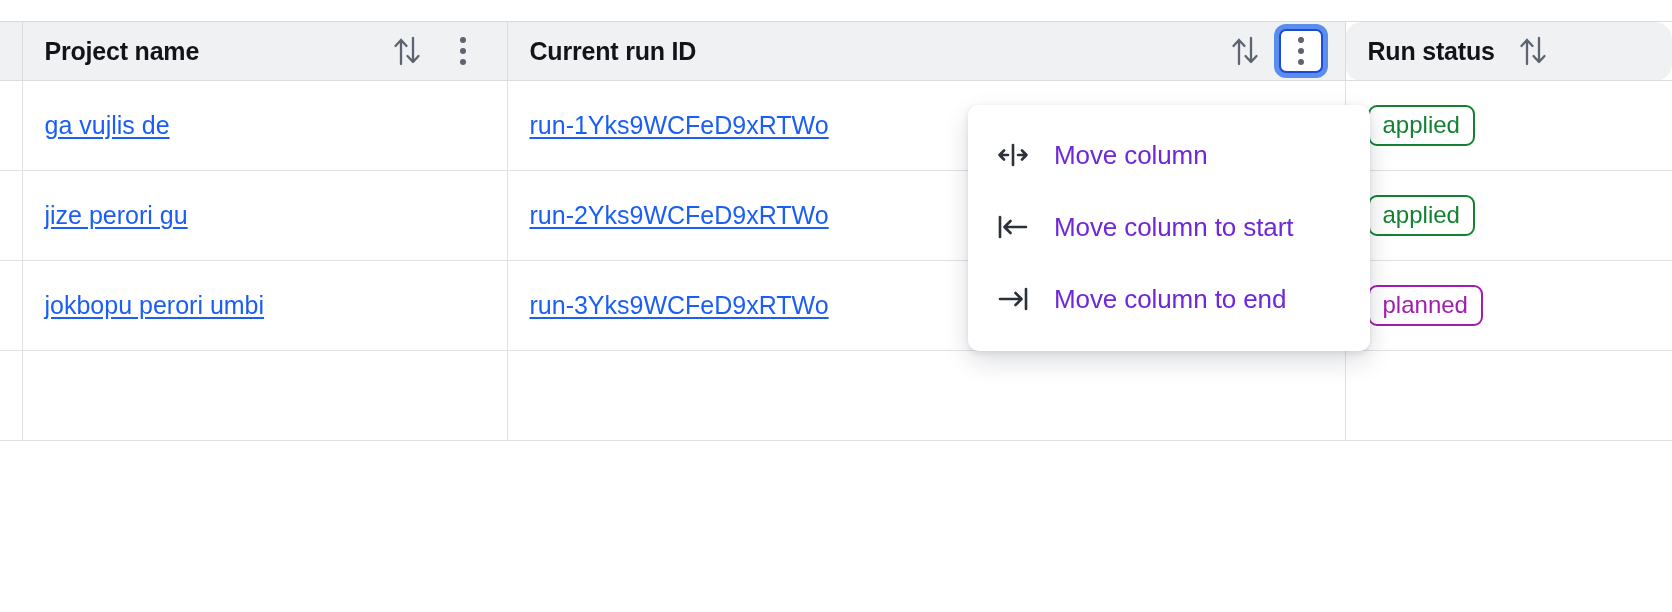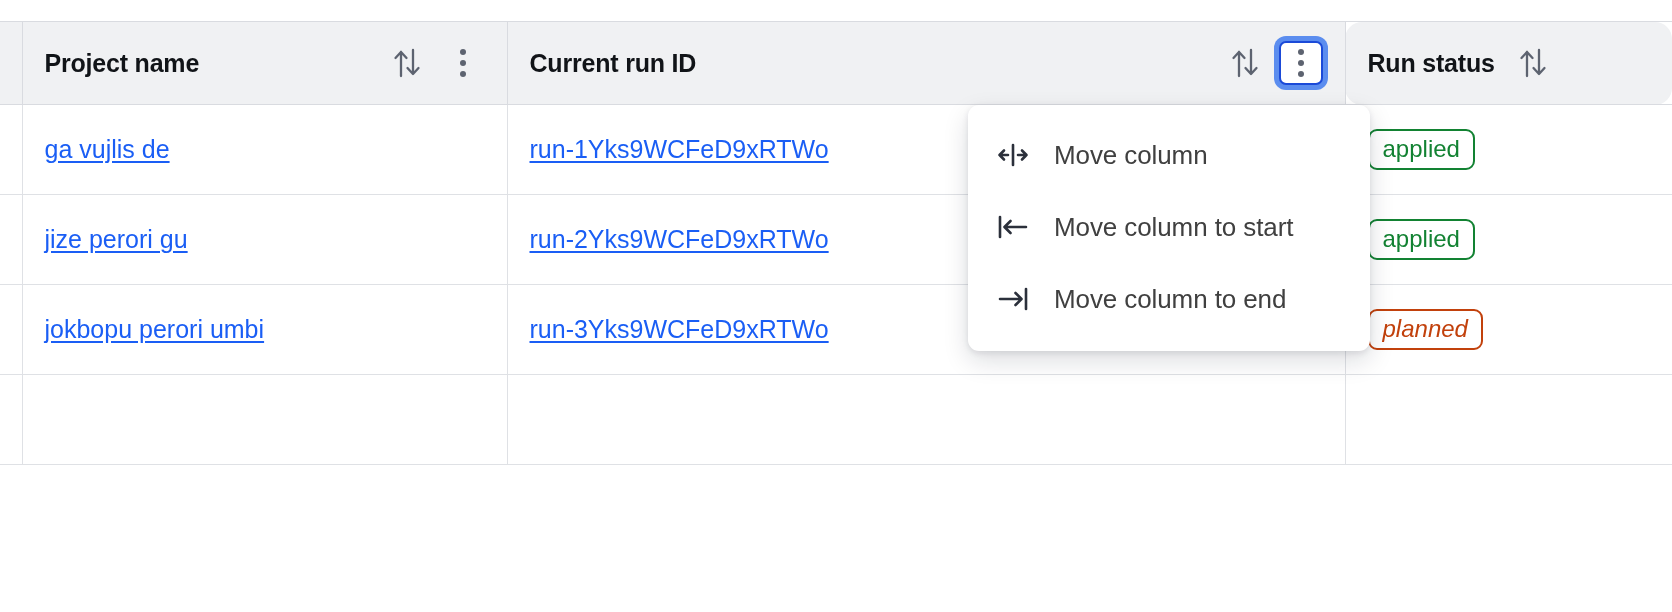--- a/index.html
+++ b/index.html
@@ -31,21 +31,21 @@
   col.c-gutter   { width: 22px;  }
   col.c-project  { width: 485px; }
   col.c-runid    { width: 838px; }
   col.c-status   { width: 327px; }
 
   thead th {
     background: #f0f1f3;
     border-top: 1px solid #d9dbe0;
     border-bottom: 1px solid #d9dbe0;
     border-right: 1px solid #d9dbe0;
-    height: 83px;
+    height: 59px;
     padding: 0 22px;
     vertical-align: middle;
   }
   thead th.gutter-cell {
     padding: 0;
     border-right: 1px solid #d9dbe0;
   }
   thead th.status-head { border-right: none; border-radius: 17px; }
 
   .th-inner {
@@ -157,21 +157,21 @@
     width: 34px;
     height: 30px;
     margin-right: 24px;
     display: flex;
     align-items: center;
     justify-content: center;
     color: #2b303b;
   }
   .mi-label {
     font-size: 26px;
-    color: #404040;
+    color: #6d28d9;
     white-space: nowrap;
     letter-spacing: -0.1px;
   }
 </style>
 </head>
 <body>
 
 <div id="app">
 
   <table class="data-table">
@@ -269,21 +269,21 @@
       </tr>
       <tr>
         <td class="gutter-cell"></td>
         <td>
           <a class="cell-link">jokbopu perori umbi</a>
         </td>
         <td>
           <a class="cell-link">run-3Yks9WCFeD9xRTWo</a>
         </td>
         <td class="status-cell">
-          <span class="badge" style="color: #c2410c; font-style: italic;">planned</span>
+          <span class="badge" style="color: #a21caf;">planned</span>
         </td>
       </tr>
       <tr>
         <td class="gutter-cell"></td>
         <td></td>
         <td></td>
         <td class="status-cell"></td>
       </tr>
     </tbody>
   </table>

